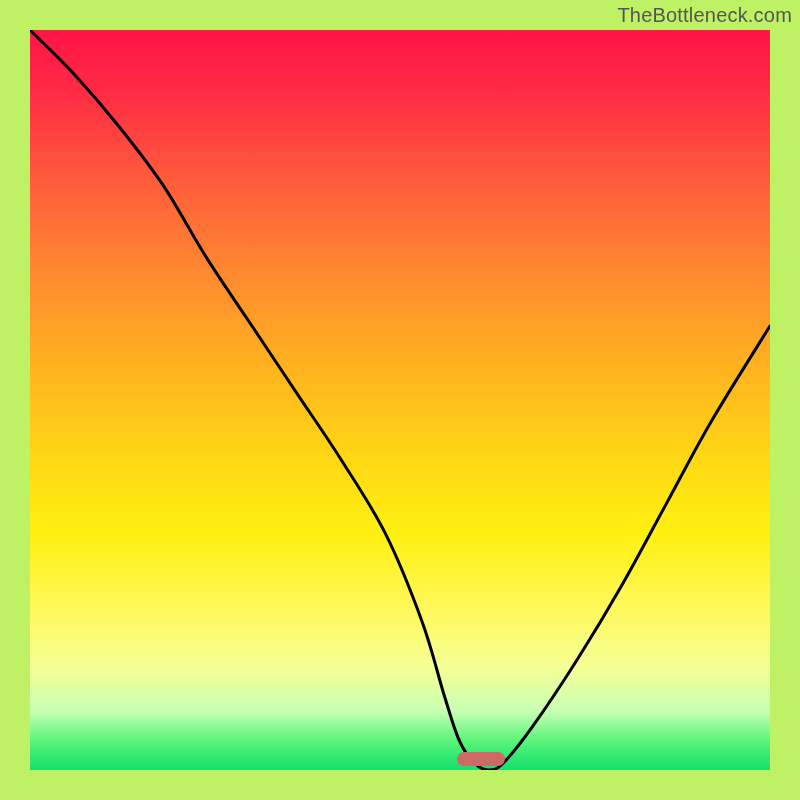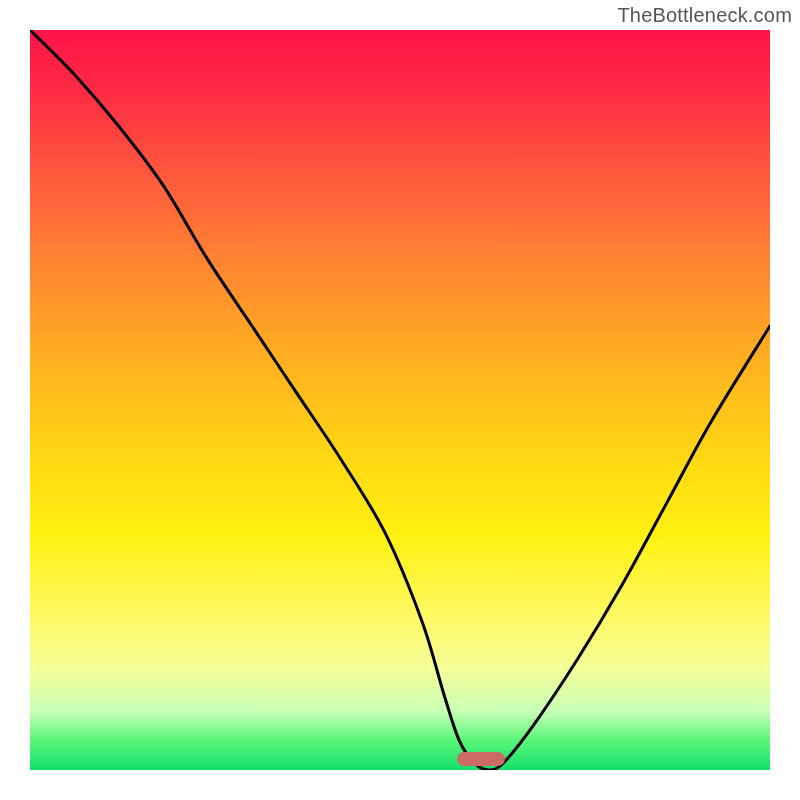--- a/index.html
+++ b/index.html
@@ -8,21 +8,21 @@
     width: 800px;
     height: 800px;
     background: #000;
     overflow: hidden;
     font-family: Arial, Helvetica, sans-serif;
   }
   .frame {
     position: relative;
     width: 800px;
     height: 800px;
-    background: #ffffff;
+    background: #bef264;
   }
   .watermark {
     position: absolute;
     top: 4px;
     right: 8px;
     color: #555;
     font-size: 20px;
     font-weight: 500;
     letter-spacing: 0.2px;
     user-select: none;

